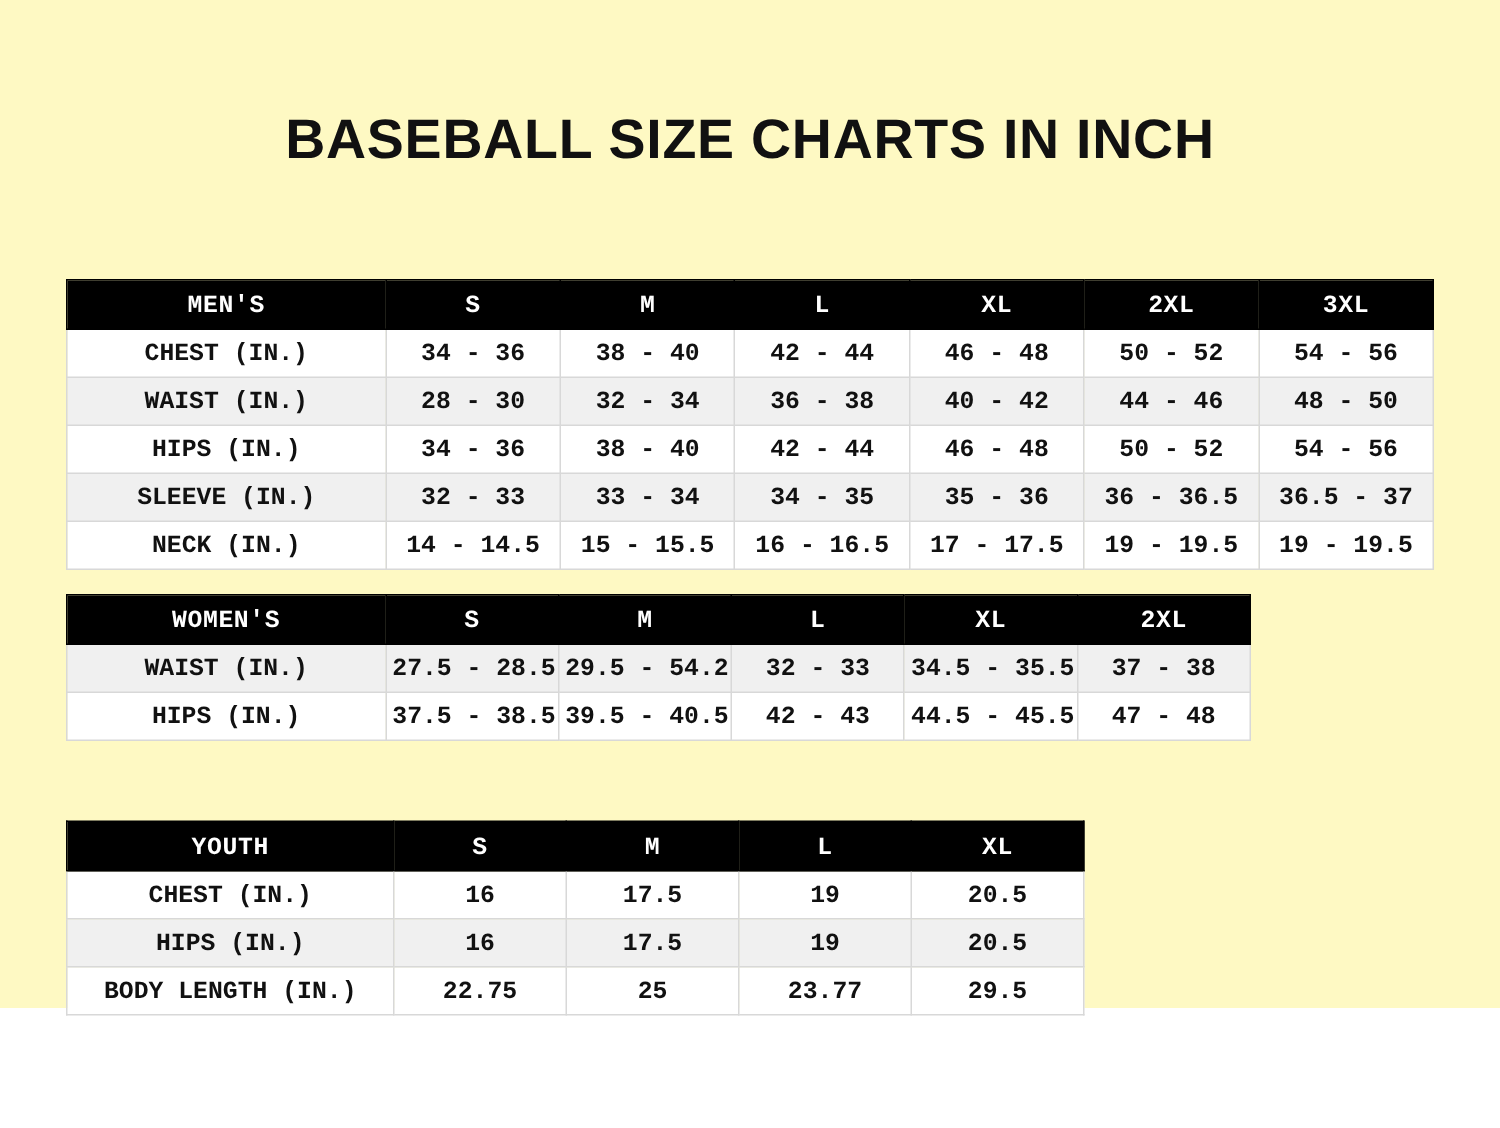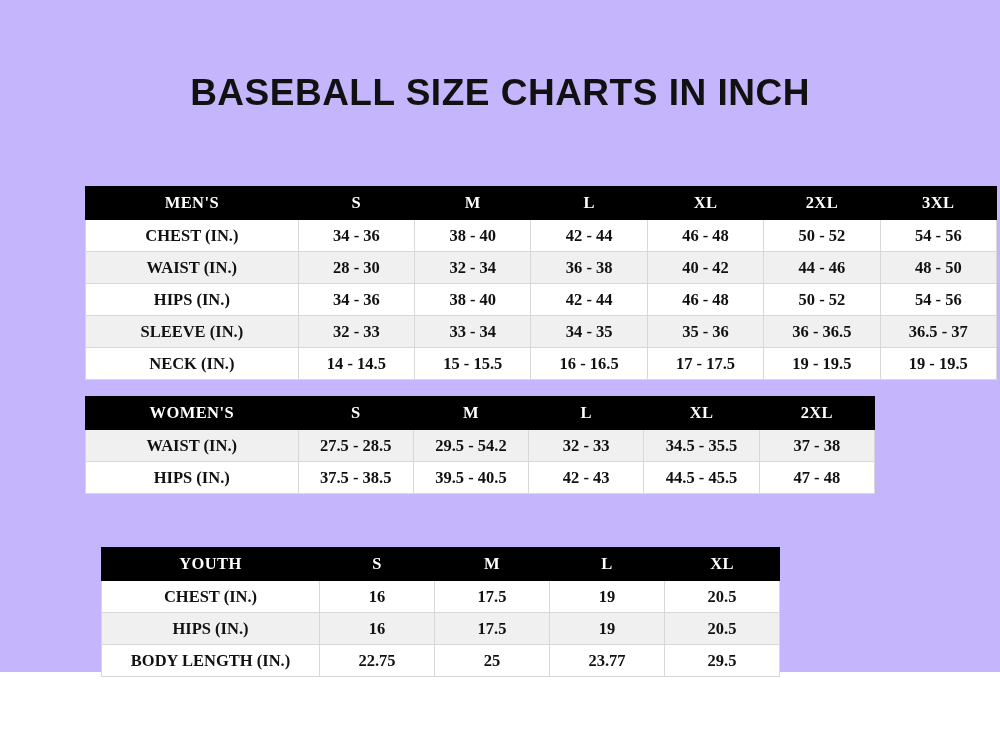--- a/index.html
+++ b/index.html
@@ -11,41 +11,40 @@
     width: 1000px;
     height: 752px;
     font-family: "Liberation Sans", sans-serif;
     color: #111111;
     overflow: hidden;
   }
   .page {
     position: relative;
     width: 1000px;
     height: 672px;
-    background: #c4b5fd;
+    background: #fef9c3;
   }
   .title {
     position: absolute;
     top: 72px;
     left: 0;
     width: 1000px;
     text-align: center;
     font-size: 37px;
     font-weight: bold;
     letter-spacing: 0.5px;
     color: #111111;
     font-family: "Liberation Sans", sans-serif;
   }
 
   table.size-table {
     position: absolute;
     border-collapse: collapse;
-    font-family: Liberation Serif, serif;
+    font-family: Liberation Mono, monospace;
     table-layout: fixed;
-    margin-left: 41px;
   }
   table.size-table td, table.size-table th {
     border: 1px solid #d8d8d8;
     text-align: center;
     font-weight: bold;
     font-size: 16.5px;
     height: 31px;
     padding: 0 4px;
     white-space: nowrap;
     color: #111111;
@@ -80,21 +79,21 @@
     top: 396px;
     left: 44px;
     width: 790px;
   }
   #women-table col.c0 { width: 212px; }
   #women-table col.cx { width: 115px; }
 
   
   #youth-table {
     top: 547px;
-    left: 60px;
+    left: 44px;
     width: 678px;
     border-radius: 28px;
   }
   #youth-table col.c0 { width: 218px; }
   #youth-table col.cx { width: 115px; }
 </style>
 </head>
 <body>
 
 <div class="page">

